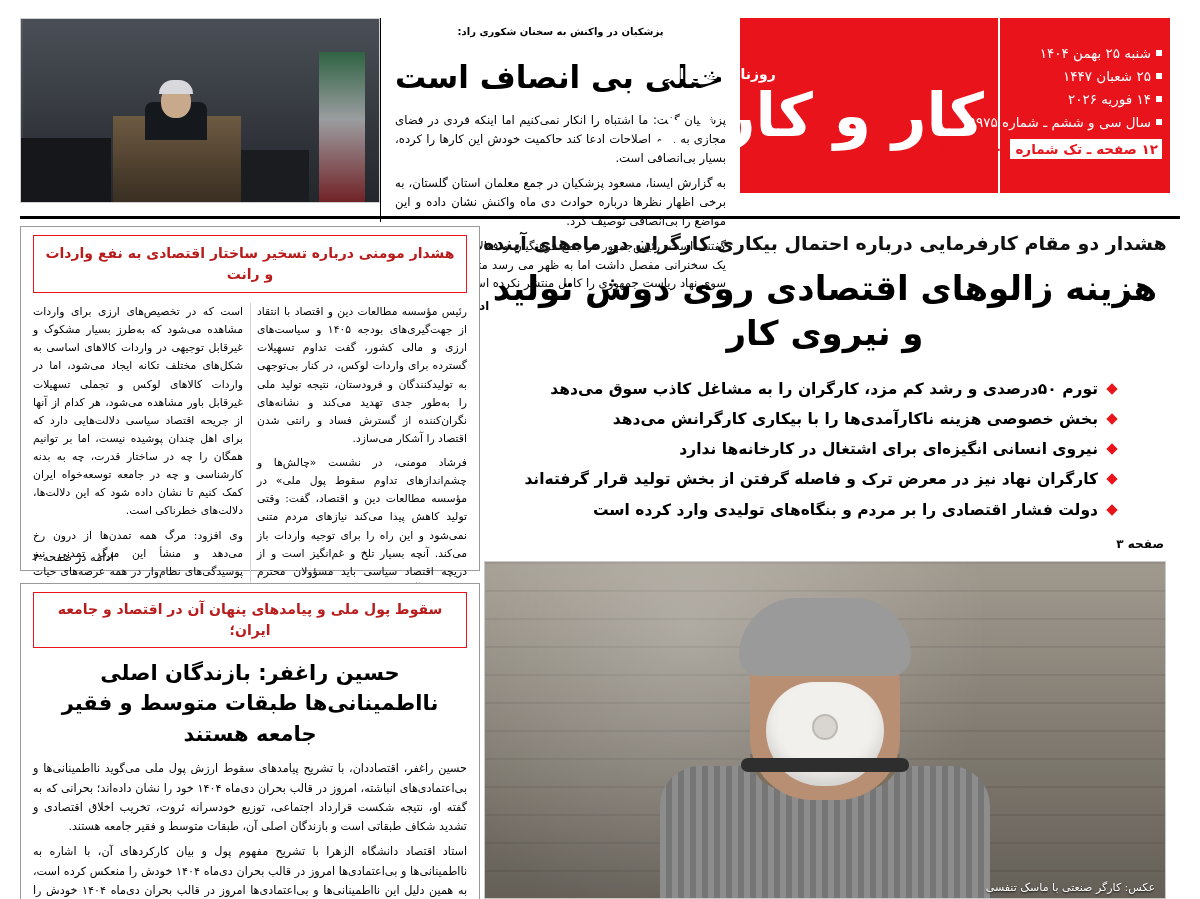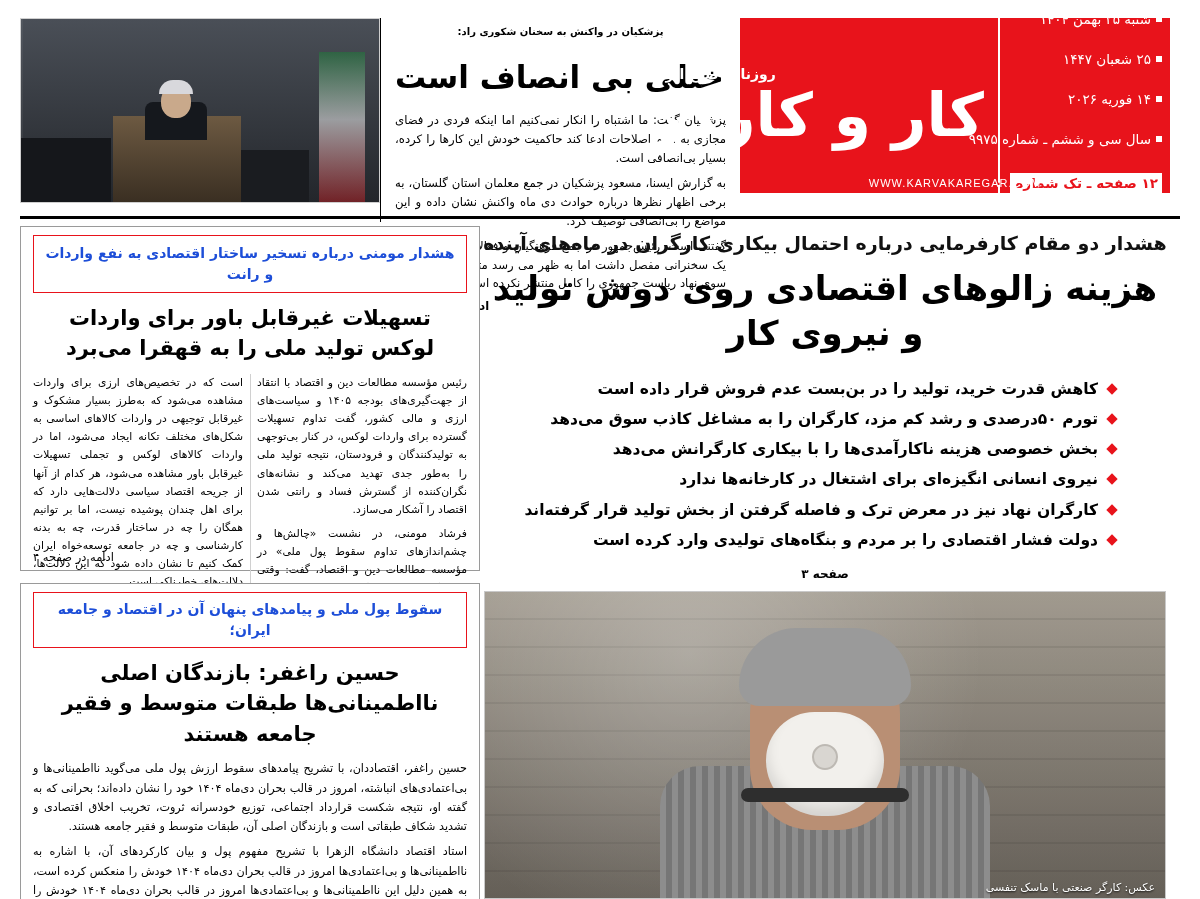--- a/index.html
+++ b/index.html
@@ -74,21 +74,21 @@
     letter-spacing: 1px;
     font-family: "Liberation Sans", sans-serif;
   }
   .dateline {
     width: 172px;
     border-left: 2px solid #fff;
     padding: 10px 8px 18px 10px;
     display: flex;
     flex-direction: column;
     justify-content: center;
-    gap: 24px;
+    gap: 7px;
   }
   .dateline .dl {
     font-size: 13.5px;
     text-align: right;
     display: flex;
     flex-direction: row;
     align-items: center;
     justify-content: flex-start;
     gap: 5px;
     white-space: nowrap;
@@ -259,21 +259,21 @@
     content: "";
     position: absolute;
     right: 0; top: 11px;
     width: 8px; height: 8px;
     background: #e8131b;
     transform: rotate(45deg);
   }
   .page-ref {
     font-size: 12px;
     font-weight: bold;
-    text-align: center;
+    text-align: right;
     margin: 2px 6px 6px 6px;
   }
   .lead-photo {
     flex: 1;
     margin: 4px 4px 0 4px;
     position: relative;
     overflow: hidden;
     background: linear-gradient(180deg,#b9b2a8 0%, #8f887e 60%, #6f6961 100%);
     border: 1px solid #c9c9c9;
   }
@@ -363,21 +363,21 @@
     padding: 10px 12px 12px 12px;
     margin-bottom: 12px;
     position: relative;
     background: #fff;
   }
   .story-box.first { height: 345px; }
   .story-box.second { height: 384px; }
   .red-band {
     background: #fff;
     border: 1px solid #e8131b;
-    color: #1d4ed8;
+    color: #b91c1c;
     font-weight: bold;
     font-size: 14px;
     text-align: center;
     padding: 7px 8px;
     line-height: 1.5;
     margin: -2px 0 10px 0;
   }
   .red-band.single { padding: 6px 8px; }
   .story-head {
     font-size: 21px;
@@ -433,21 +433,20 @@
           <div class="dl">
               <span class="bullet"></span>
               <span>سال سی و ششم ـ شماره ۹۹۷۵</span>
             </div>
           <div class="dl dl-last">۱۲ صفحه ـ تک شماره ۱۰۰۰۰ ریال</div>
         </div>
         <div class="logo-title-wrap">
           <div class="logo-sub">روزنامه صبح ایران</div>
           <div class="logo-title">کار و کارگر</div>
         </div>
-        <div class="logo-site">WWW.KARVAKAREGAR.COM</div>
       </div>
     </div>
 
     <div class="teaser">
       <div class="teaser-kicker">پزشکیان در واکنش به سخنان شکوری راد:</div>
       <div class="teaser-head">خیلی بی انصاف است</div>
       <div class="teaser-body">
         <p>پزشکیان گفت: ما اشتباه را انکار نمی‌کنیم اما اینکه فردی در فضای مجازی به اسم اصلاحات ادعا کند حاکمیت خودش این کارها را کرده، بسیار بی‌انصافی است.</p>
         <p>به گزارش ایسنا، مسعود پزشکیان در جمع معلمان استان گلستان، به برخی اظهار نظرها درباره حوادث دی ماه واکنش نشان داده و این مواضع را بی‌انصافی توصیف کرد.</p>
         <p>گفتنی است، رئیس‌جمهور در جمع فرهنگیان و فعالان استان گلستان یک سخنرانی مفصل داشت اما به ظهر می رسد متن منتشر شده از سوی نهاد ریاست جمهوری را کامل منتشر نکرده است.</p>
@@ -469,21 +468,20 @@
   </div>
 
   <div class="rule-top"></div>
 
   <div class="main">
 
     <div class="lead-col">
       <div class="lead-kicker">هشدار دو مقام کارفرمایی درباره احتمال بیکاری کارگران در ماه‌های آینده</div>
       <div class="lead-head">هزینه زالوهای اقتصادی روی دوش تولید و نیروی کار</div>
       <ul class="bullets">
-        <li>کاهش قدرت خرید، تولید را در بن‌بست عدم فروش قرار داده است</li>
         <li>تورم ۵۰درصدی و رشد کم مزد، کارگران را به مشاغل کاذب سوق می‌دهد</li>
         <li>بخش خصوصی هزینه ناکارآمدی‌ها را با بیکاری کارگرانش می‌دهد</li>
         <li>نیروی انسانی انگیزه‌ای برای اشتغال در کارخانه‌ها ندارد</li>
         <li>کارگران نهاد نیز در معرض ترک و فاصله گرفتن از بخش تولید قرار گرفته‌اند</li>
         <li>دولت فشار اقتصادی را بر مردم و بنگاه‌های تولیدی وارد کرده است</li>
       </ul>
       <div class="page-ref">صفحه ۳</div>
       <div class="lead-photo">
         <div class="lp-wall"></div>
         <div class="lp-body"></div>
@@ -494,21 +492,20 @@
         <div class="lp-valve"></div>
         <div class="lp-strap"></div>
         <div class="lp-caption">عکس: کارگر صنعتی با ماسک تنفسی</div>
       </div>
     </div>
 
     <div class="side-col">
 
       <div class="story-box first">
         <div class="red-band">هشدار مومنی درباره تسخیر ساختار اقتصادی به نفع واردات و رانت</div>
-        <div class="story-head">تسهیلات غیرقابل باور برای واردات لوکس تولید ملی را به قهقرا می‌برد</div>
         <div class="story-body">
           <p>رئیس مؤسسه مطالعات دین و اقتصاد با انتقاد از جهت‌گیری‌های بودجه ۱۴۰۵ و سیاست‌های ارزی و مالی کشور، گفت تداوم تسهیلات گسترده برای واردات لوکس، در کنار بی‌توجهی به تولیدکنندگان و فرودستان، نتیجه تولید ملی را به‌طور جدی تهدید می‌کند و نشانه‌های نگران‌کننده از گسترش فساد و رانتی شدن اقتصاد را آشکار می‌سازد.</p>
           <p>فرشاد مومنی، در نشست «چالش‌ها و چشم‌اندازهای تداوم سقوط پول ملی» در مؤسسه مطالعات دین و اقتصاد، گفت: وقتی تولید کاهش پیدا می‌کند نیازهای مردم متنی نمی‌شود و این راه را برای توجیه واردات باز می‌کند. آنچه بسیار تلخ و غم‌انگیز است و از دریچه اقتصاد سیاسی باید مسؤولان محترم کشور به آن توجه بایسته داشته باشند، این است که در تخصیص‌های ارزی برای واردات مشاهده می‌شود که به‌طرز بسیار مشکوک و غیرقابل توجیهی در واردات کالاهای اساسی به شکل‌های مختلف تکانه ایجاد می‌شود، اما در واردات کالاهای لوکس و تجملی تسهیلات غیرقابل باور مشاهده می‌شود، هر کدام از آنها از جریحه اقتصاد سیاسی دلالت‌هایی دارد که برای اهل چندان پوشیده نیست، اما بر توانیم همگان را چه در ساختار قدرت، چه به بدنه کارشناسی و چه در جامعه توسعه‌خواه ایران کمک کنیم تا نشان داده شود که این دلالت‌ها، دلالت‌های خطرناکی است.</p>
           <p>وی افزود: مرگ همه تمدن‌ها از درون رخ می‌دهد و منشأ این مرگ تمدنی نیز پوسیدگی‌های نظام‌وار در همه عرصه‌های حیات جمعی به خاطر گسترش و تعمیق فساد است.</p>
         </div>
         <div class="cont">ادامه در صفحه ۴</div>
       </div>
 
       <div class="story-box second">
         <div class="red-band single">سقوط پول ملی و پیامدهای پنهان آن در اقتصاد و جامعه ایران؛</div>

